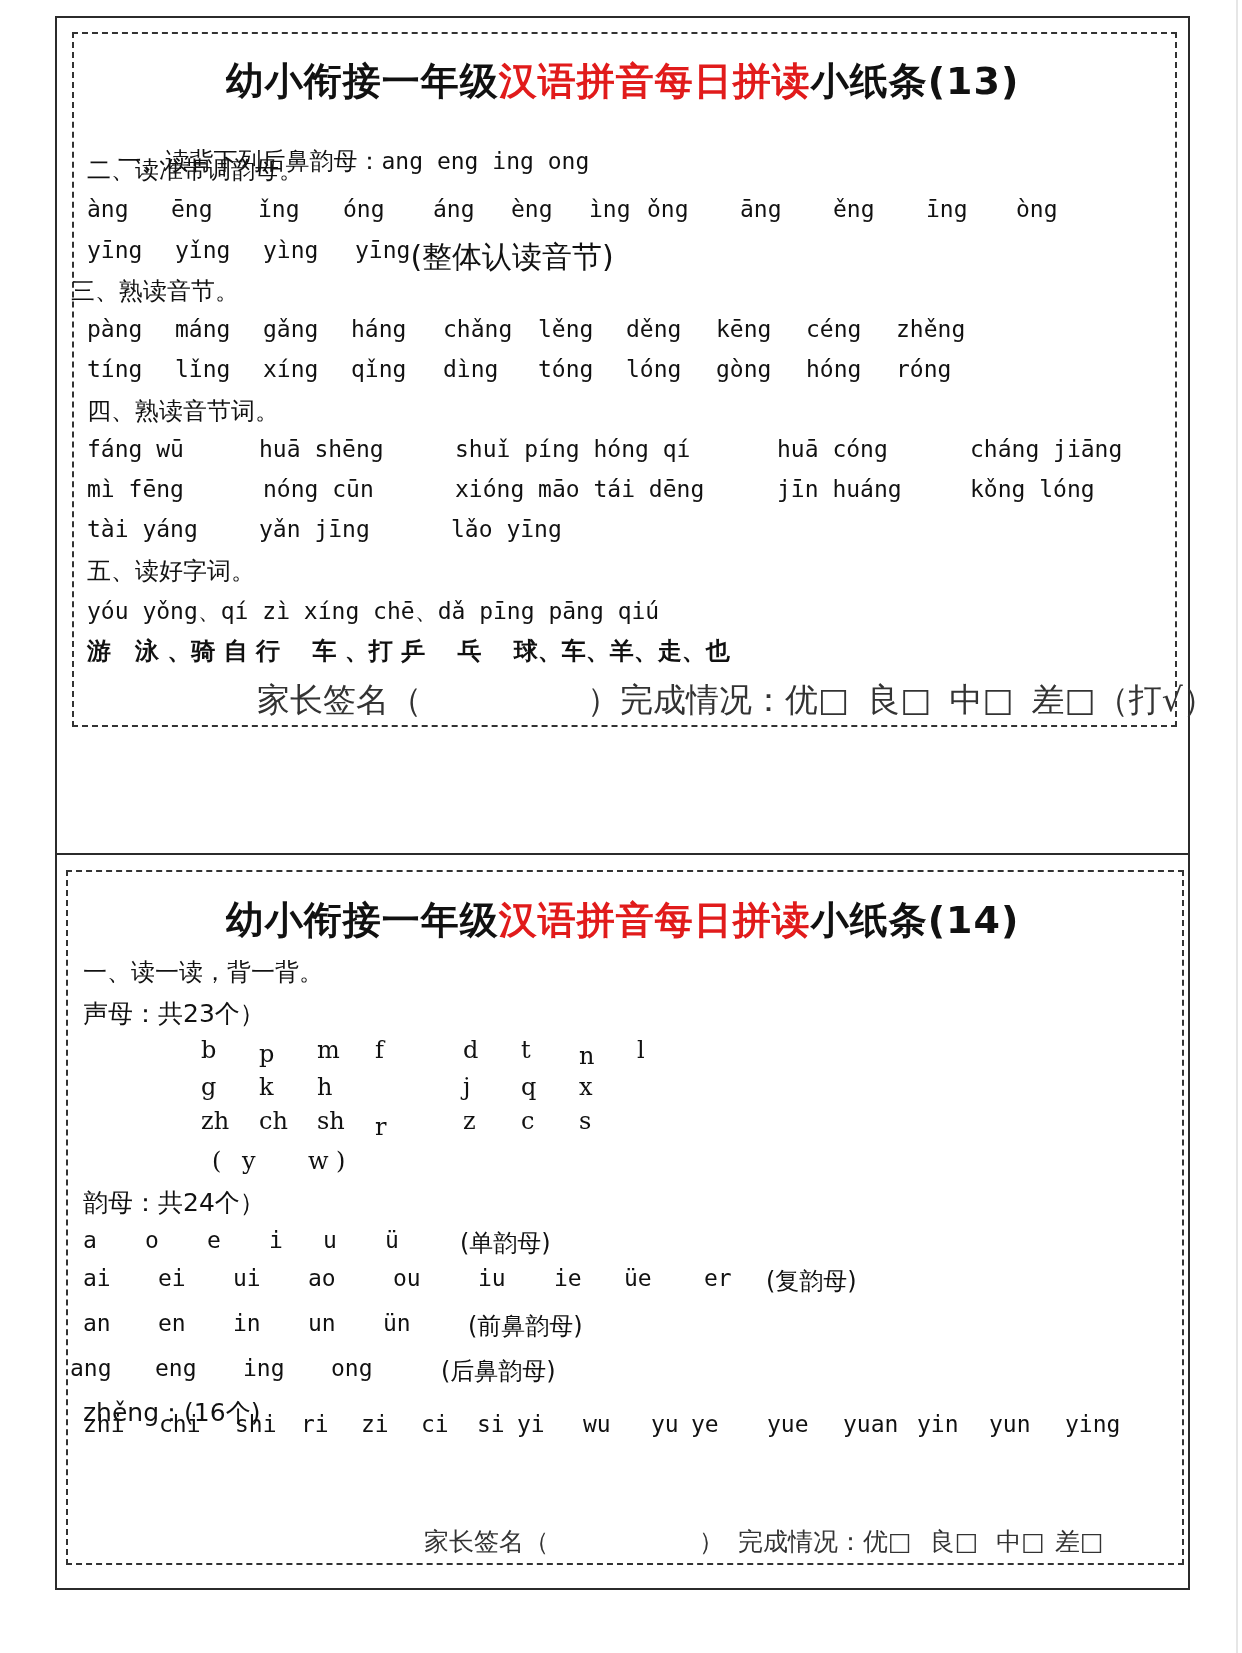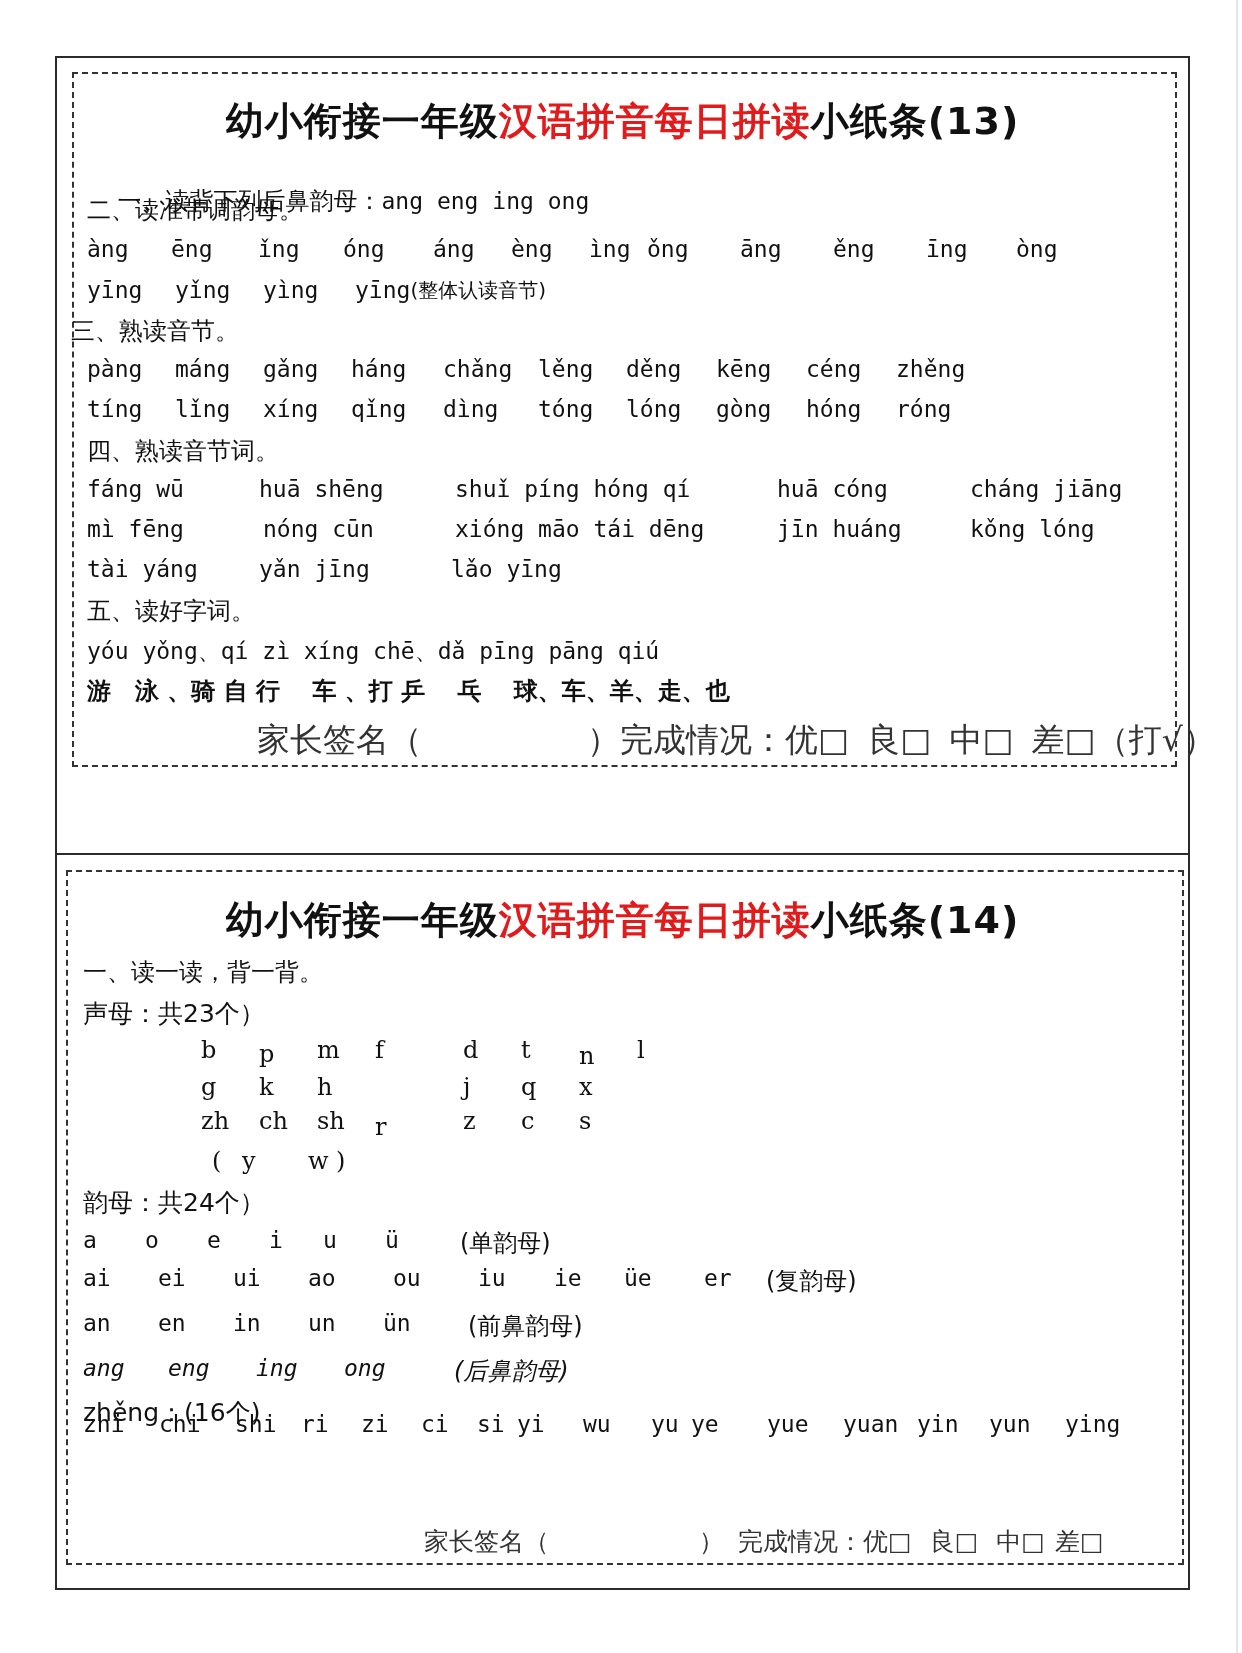--- a/index.html
+++ b/index.html
@@ -1,20 +1,20 @@
 <!DOCTYPE html>
 <html><head>
 <meta charset="utf-8">
 <style>
   html,body{margin:0;padding:0;}
   body{width:1242px;height:1653px;background:#ffffff;position:relative;overflow:hidden;
        font-family:"DejaVu Serif","Liberation Serif",serif;color:#111;}
   .edge-line{position:absolute;left:1236px;top:0;width:2px;height:1653px;background:#e6e6e6;}
   .card{position:absolute;left:55px;width:1135px;border:2px solid #2b2b2b;background:#fff;box-sizing:border-box;}
-  .card1{top:16px;height:853px;margin-top:40px;}
+  .card1{top:16px;height:853px;}
   .card2{top:853px;height:737px;}
   .dash{position:absolute;border:2px dashed #333;box-sizing:border-box;}
   .card1 .dash{left:15px;top:14px;width:1105px;height:695px;}
   .card2 .dash{left:9px;top:15px;width:1118px;height:695px;}
   .title{position:absolute;left:0;right:0;text-align:center;font-family:"DejaVu Sans","Liberation Sans",sans-serif;
          font-weight:bold;font-size:38px;letter-spacing:1px;white-space:nowrap;}
   .title .red{color:#e11b1b;}
   .line{position:absolute;white-space:pre;font-size:24px;line-height:30px;}
   .cn{font-family:"DejaVu Sans","Liberation Sans",sans-serif;}
   .py{font-family:"DejaVu Sans Mono","Liberation Mono",monospace;font-size:23px;}
@@ -52,21 +52,21 @@
     <span style="width:93px">āng</span>
     <span style="width:93px">ěng</span>
     <span style="width:90px">īng</span>
     <span>òng</span>
   </div>
   <div class="row" style="left:30px;top:219px;">
     <span class="py" style="width:88px">yīng</span>
     <span class="py" style="width:88px">yǐng</span>
     <span class="py" style="width:92px">yìng</span>
     <span class="py">yīng</span>
-    <span class="cn" style="font-size:20px">(整体认读音节)</span>
+    <span class="cn" style="font-size:30px">(整体认读音节)</span>
   </div>
 
   <div class="line cn" style="left:14px;top:258px;">三、熟读音节。</div>
   <div class="row py" style="left:30px;top:298px;">
     <span style="width:88px">pàng</span>
     <span style="width:88px">máng</span>
     <span style="width:88px">gǎng</span>
     <span style="width:92px">háng</span>
     <span style="width:95px">chǎng</span>
     <span style="width:88px">lěng</span>
@@ -186,21 +186,21 @@
     <span class="cn">(复韵母)</span>
   </div>
   <div class="row" style="left:26px;top:455px;font-size:24px;">
     <span class="py" style="width:75px">an</span>
     <span class="py" style="width:75px">en</span>
     <span class="py" style="width:75px">in</span>
     <span class="py" style="width:75px">un</span>
     <span class="py" style="width:85px">ün</span>
     <span class="cn">(前鼻韵母)</span>
   </div>
-  <div class="row" style="left:26px;top:500px;font-size:24px;font-style:italic;">
+  <div class="row" style="left:13px;top:500px;font-size:24px;">
     <span class="py" style="width:85px">ang</span>
     <span class="py" style="width:88px">eng</span>
     <span class="py" style="width:88px">ing</span>
     <span class="py" style="width:110px">ong</span>
     <span class="cn">(后鼻韵母)</span>
   </div>
 
   <div class="line cn" style="left:26px;top:543px;font-size:25px;">zhěng：(16个)</div>
   <div class="row py" style="left:26px;top:556px;">
     <span style="width:76px">zhi</span>

